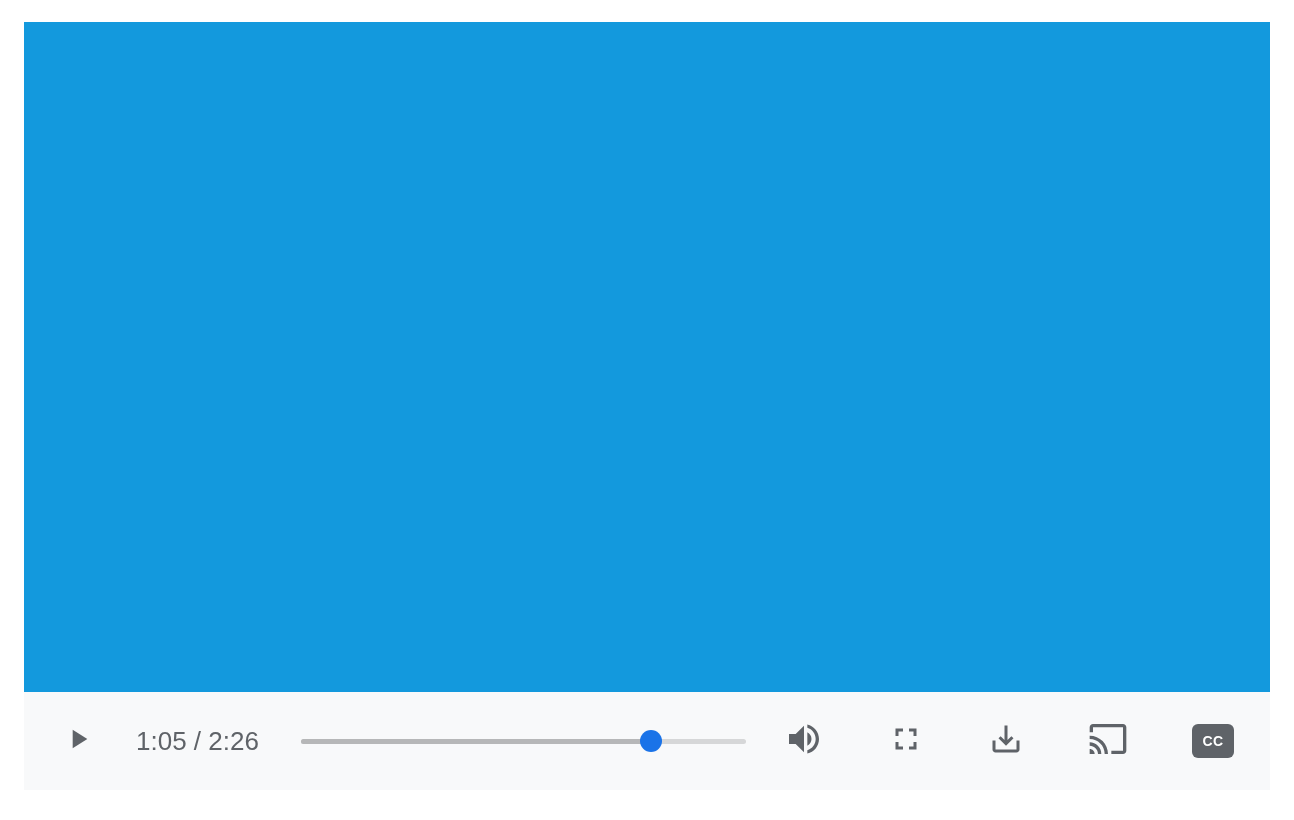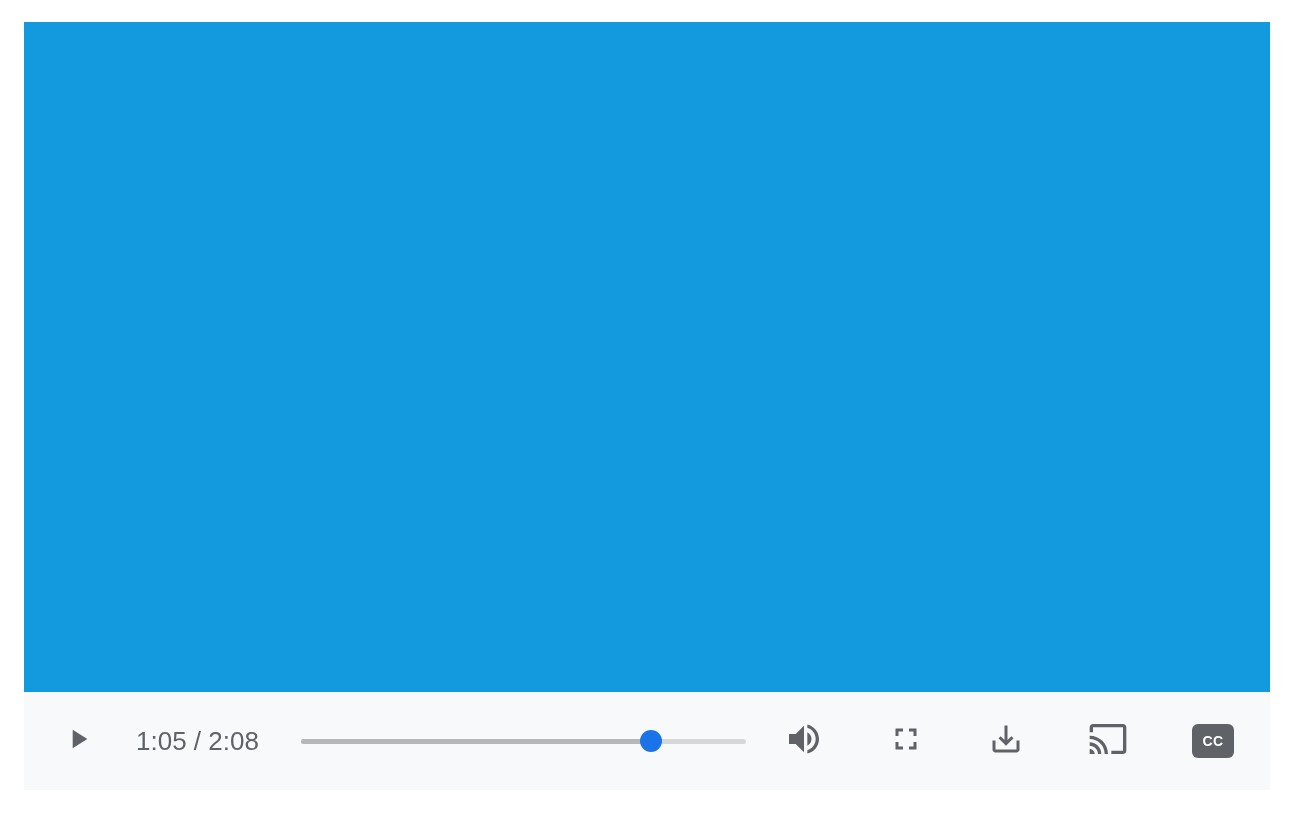--- a/index.html
+++ b/index.html
@@ -101,21 +101,21 @@
 
     <div class="icon-btn">
       <span>
         <svg width="32" height="36" viewBox="0 0 24 24" fill="#5f6368">
           <path d="M8 5v14l11-7z"></path>
         </svg>
       </span>
     </div>
 
     <div class="time-display">
-      <span>1:05</span><span> / </span><span>2:08</span>
+      <span>1:05</span><span> / </span><span>2:26</span>
     </div>
 
     <div class="progress-container">
       <div class="progress-track"></div>
       <div class="progress-fill" id="progress-fill" style="width: 78.7%;"></div>
       <div class="progress-thumb" id="progress-thumb" style="left: 78.7%;"></div>
     </div>
 
     <div class="right-controls">
 

